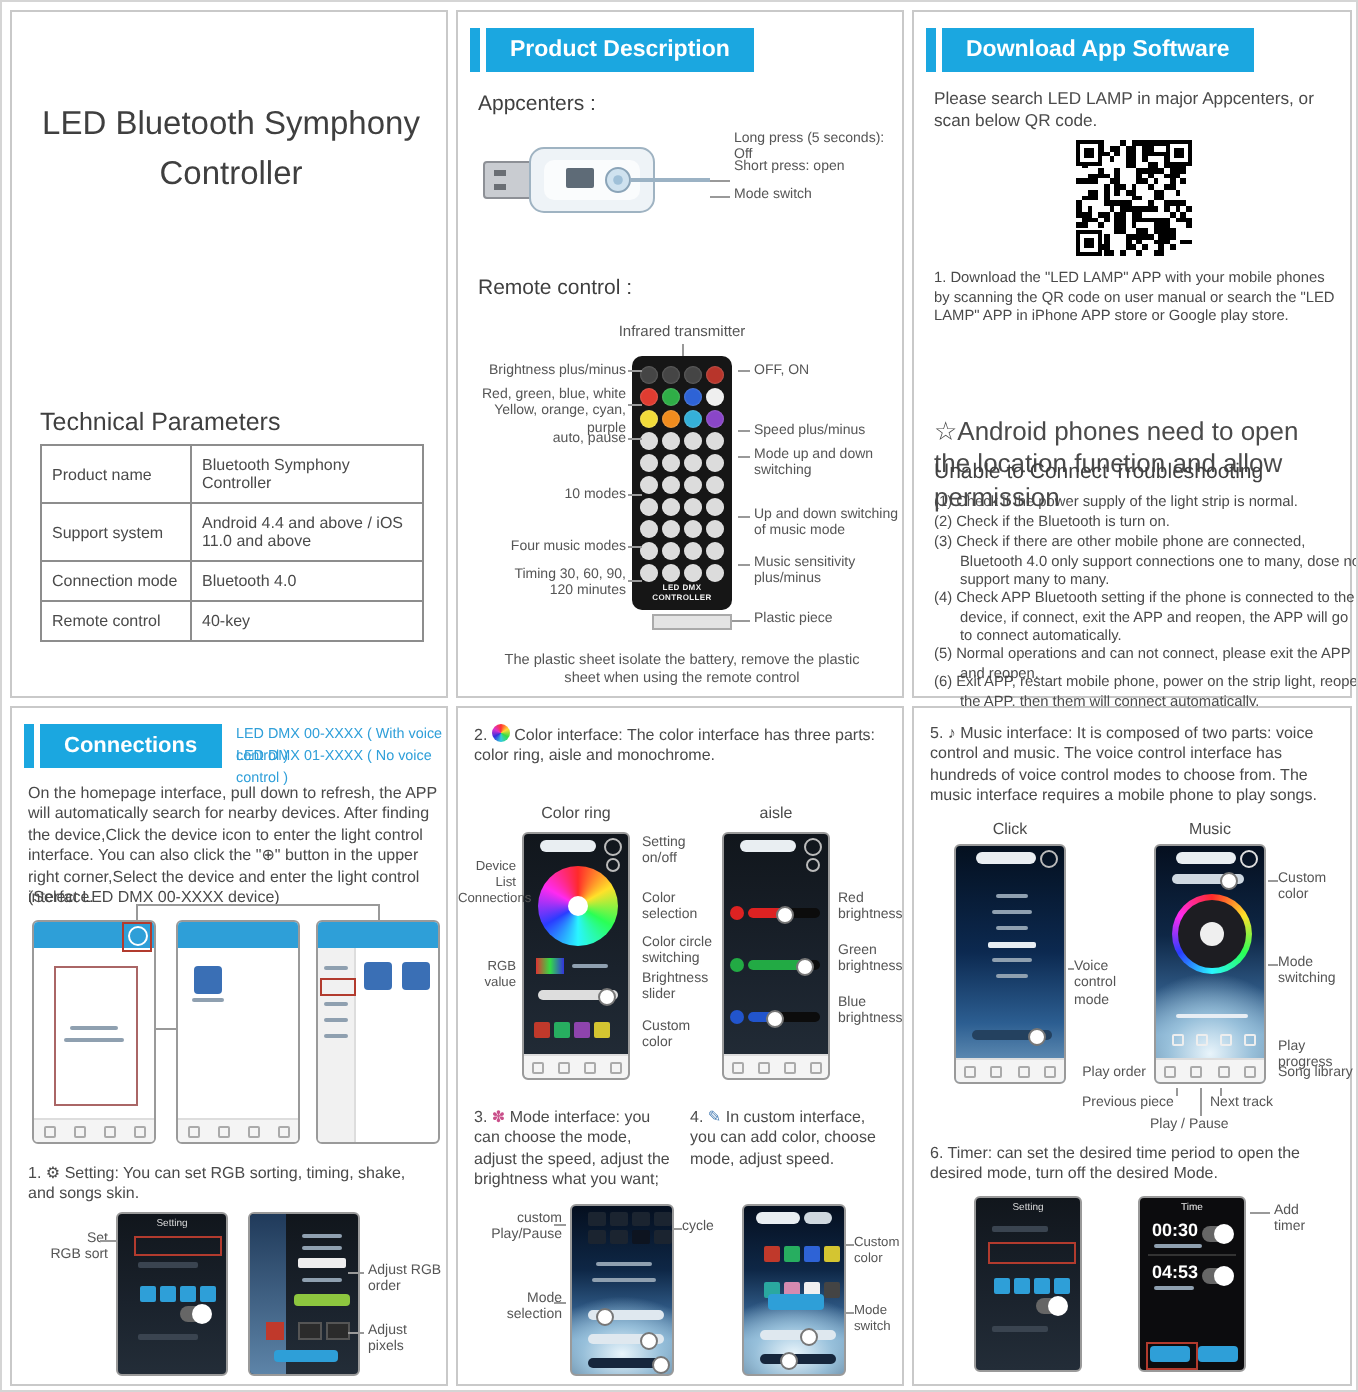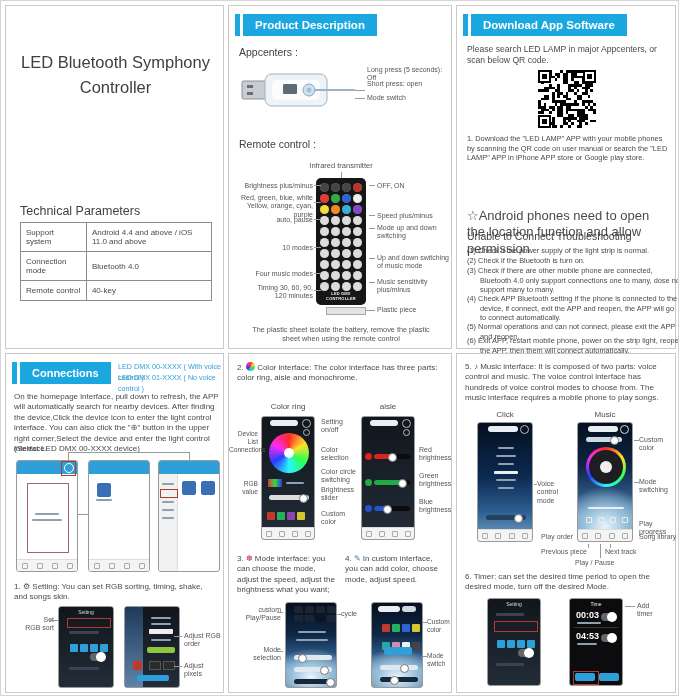--- a/index.html
+++ b/index.html
@@ -64,20 +64,24 @@
 <body>
 
 <div id="sheet">
 
   <div class="p" style="left:4px;top:4px;width:219px;height:344px;">
     <div class="abs" style="left:12px;top:44px;width:195px;text-align:center;font-size:16.5px;line-height:1.5;color:#3f3f3f;">LED Bluetooth Symphony Controller</div>
     <div class="abs" style="left:14px;top:198px;font-size:12.5px;color:#3f3f3f;">Technical Parameters</div>
     <div class="abs" style="left:14px;top:216px;width:192px;">
       <table class="tp">
         <tbody>
+            <tr>
+          <td style="width:64px;">Product name</td>
+          <td>Bluetooth Symphony Controller</td>
+            </tr>
         <tr>
           <td>Support system</td>
           <td>Android 4.4 and above / iOS 11.0 and above</td>
             </tr>
         <tr>
           <td>Connection mode</td>
           <td>Bluetooth 4.0</td>
             </tr>
         <tr>
           <td>Remote control</td>
@@ -496,21 +500,21 @@
       <div class="redbox" style="left:6px;top:22px;width:42px;height:9px;"></div>
       <div class="abs" style="left:8px;top:36px;">
         <span class="sq" style="background:#2e9fd8;"></span><span class="sq" style="background:#2e9fd8;"></span><span class="sq" style="background:#2e9fd8;"></span><span class="sq" style="background:#2e9fd8;"></span>
       </div>
       <div class="toggle" style="right:7px;top:50px;"></div>
       <div class="bar" style="left:8px;top:64px;width:28px;height:3px;"></div>
     </div>
 
     <div class="ph" style="left:112px;top:244px;width:54px;height:88px;background:#0c0c0e;">
       <div class="abs" style="left:0;top:2px;width:100%;text-align:center;color:#eee;font-size:5px;">Time</div>
-      <div class="abs" style="left:6px;top:11px;color:#fff;font-size:9px;font-weight:bold;">00:03</div>
+      <div class="abs" style="left:6px;top:11px;color:#fff;font-size:9px;font-weight:bold;">00:30</div>
       <div class="toggle" style="right:6px;top:14px;"></div>
       <div class="bar bar-lt" style="left:7px;top:23px;width:24px;height:2px;"></div>
       <div class="abs" style="left:4px;top:28px;right:4px;height:1px;background:#333;"></div>
       <div class="abs" style="left:6px;top:32px;color:#fff;font-size:9px;font-weight:bold;">04:53</div>
       <div class="toggle" style="right:6px;top:35px;"></div>
       <div class="bar bar-lt" style="left:7px;top:44px;width:20px;height:2px;"></div>
       <div class="abs" style="left:5px;top:74px;width:20px;height:8px;background:#2e9fd8;border-radius:2px;"></div>
       <div class="abs" style="left:29px;top:74px;width:20px;height:8px;background:#2e9fd8;border-radius:2px;"></div>
       <div class="redbox" style="left:3px;top:72px;width:24px;height:12px;"></div>
     </div>

